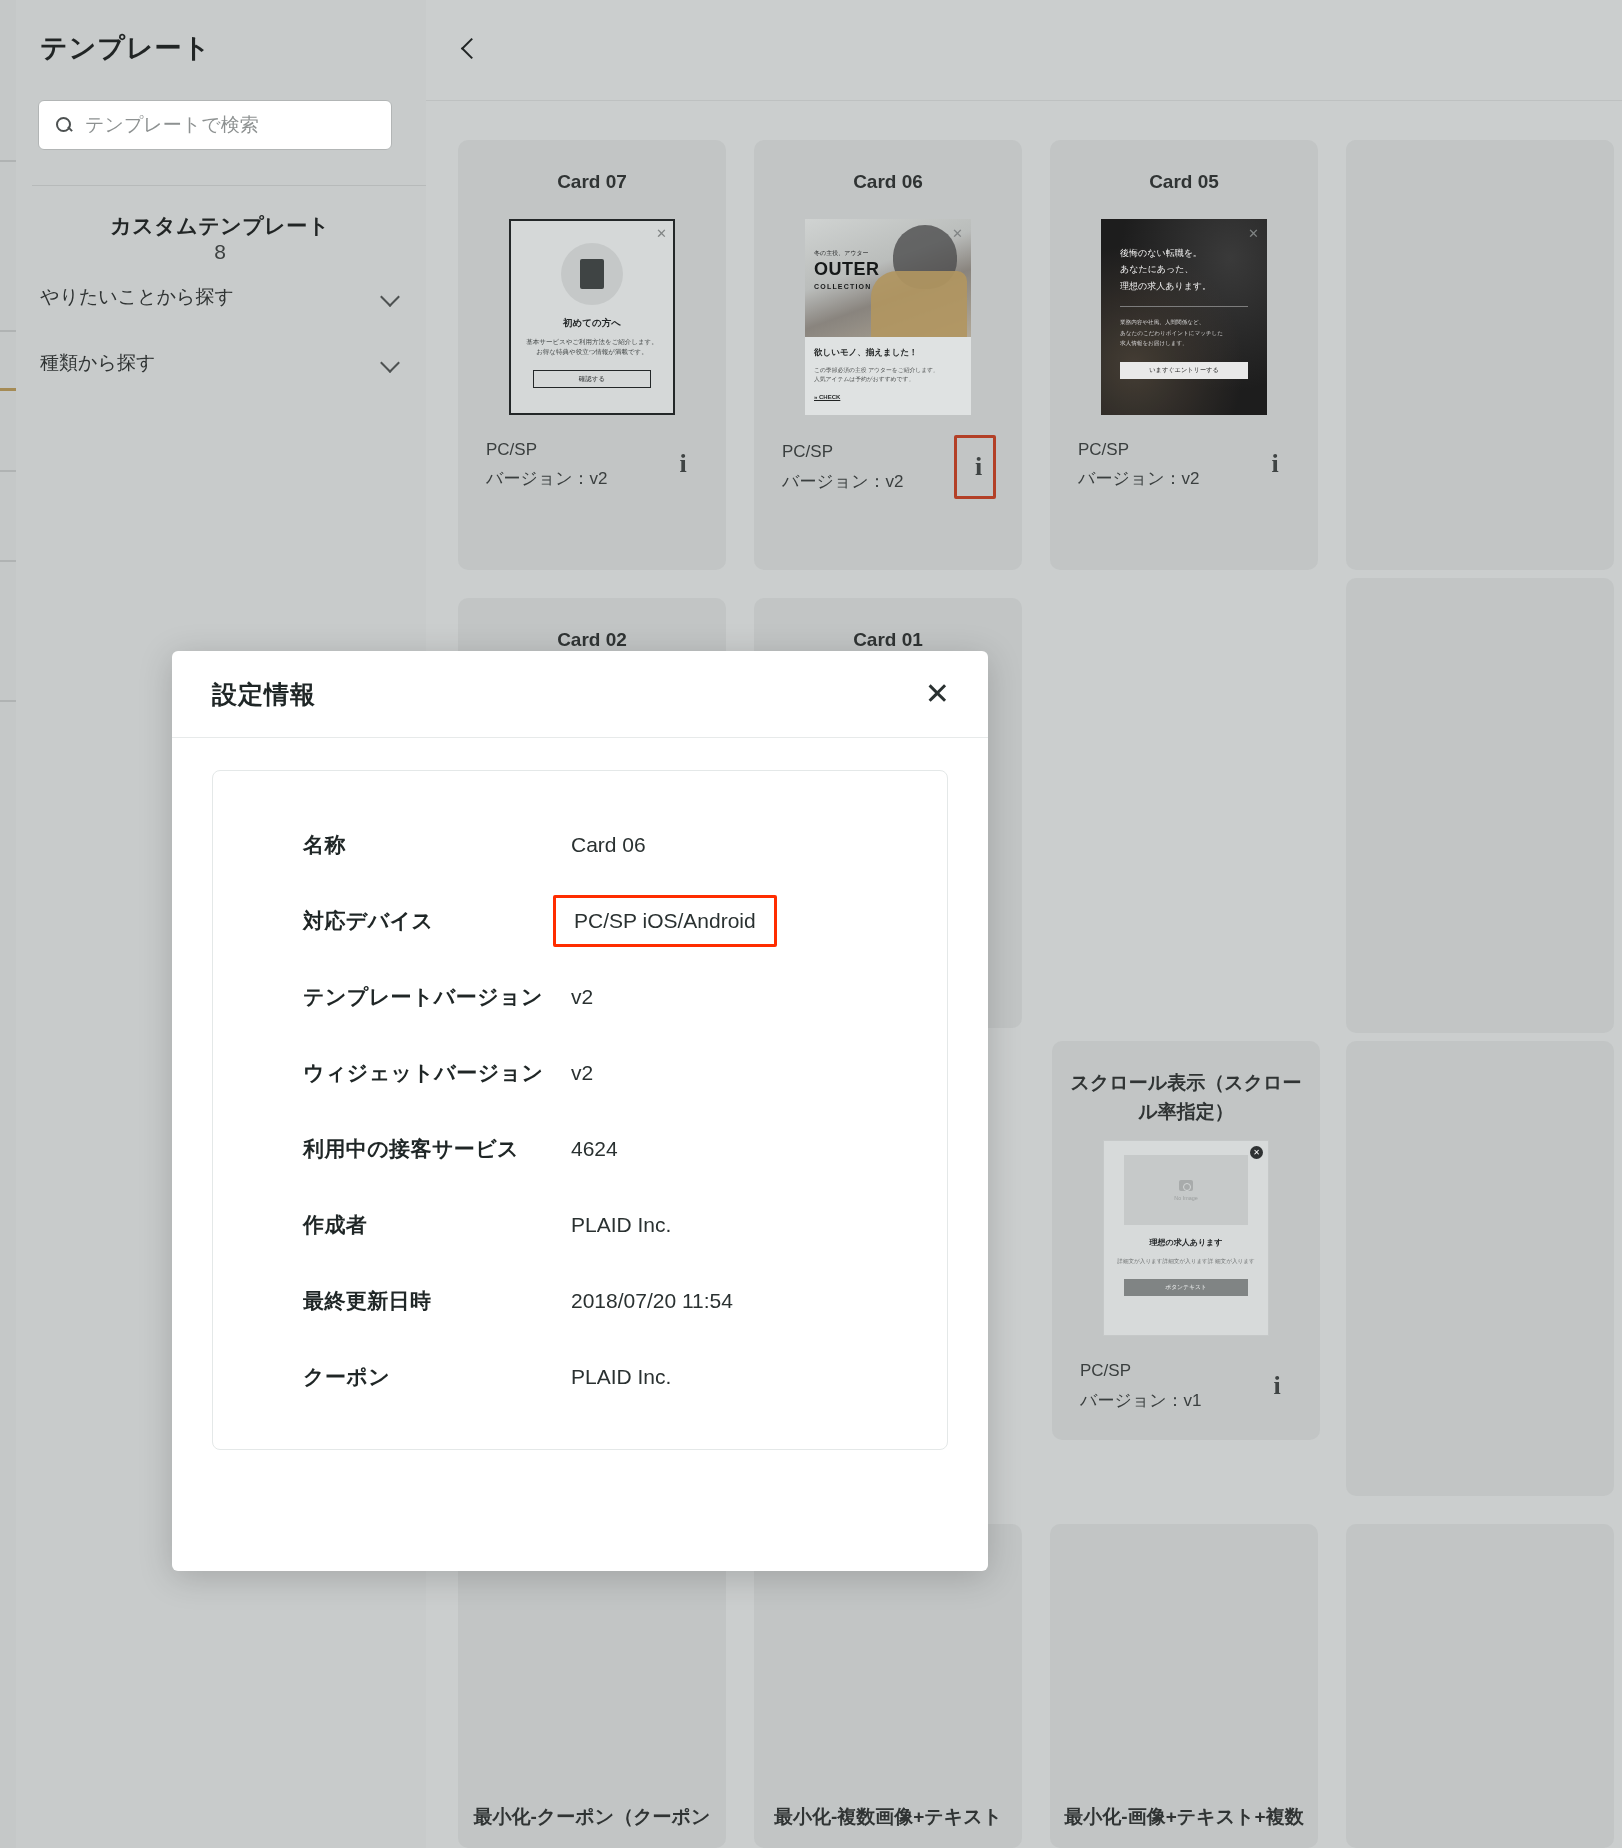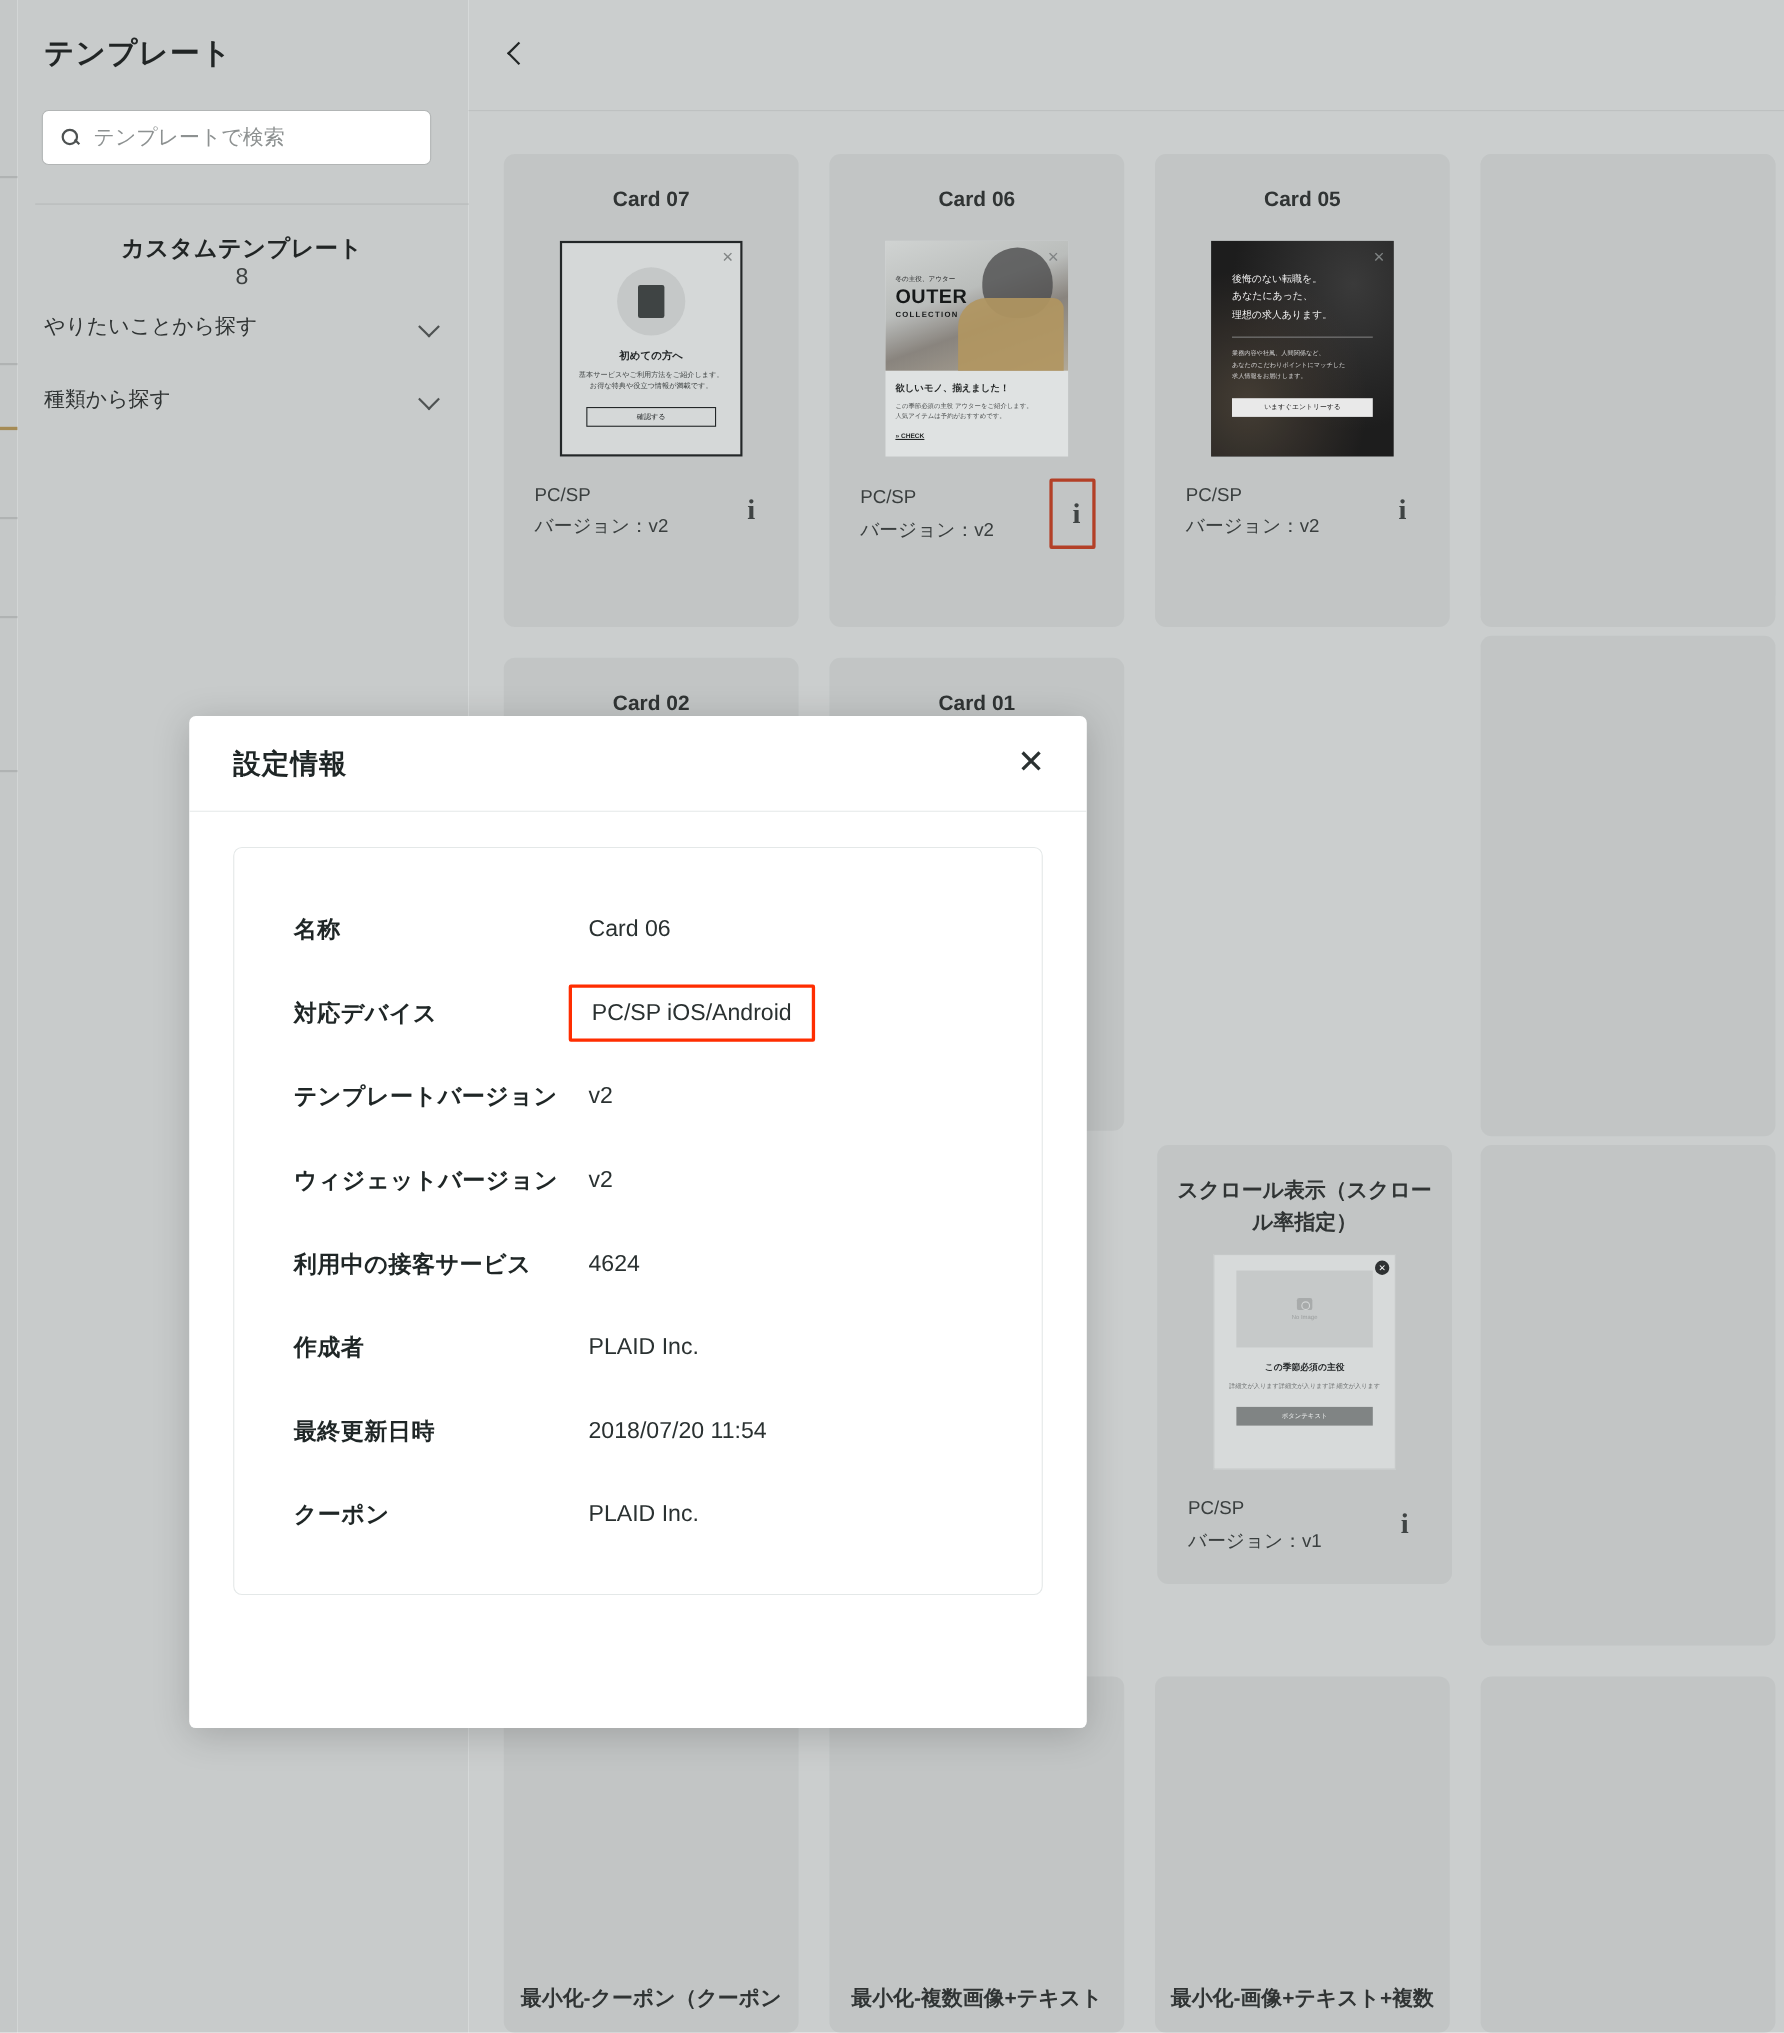--- a/index.html
+++ b/index.html
@@ -176,21 +176,21 @@
     box-shadow: 0 6px 34px rgba(0,0,0,.18);
     z-index: 40; overflow:hidden;
   }
   .modal-head { height:86px; display:flex; align-items:center; justify-content:space-between; padding: 0 38px 0 40px; }
   .modal-title { font-size:25px; font-weight:700; color:#1f2626; letter-spacing:1px; }
   .modal-close { font-size:30px; color:#2a3131; line-height:1; cursor:pointer; font-weight:300; }
   .modal-rule { height:1px; background:#e7eaea; }
   .modal-body { padding: 32px 40px 0 40px; }
   .info-card { border:1px solid #e4e8e8; border-radius:8px; padding: 36px 0 34px 0; }
   .row { display:flex; align-items:center; height:76px; padding-left: 54px; }
-  .row .k { width:268px; font-size:21px; font-weight:700; color:#1f2626; letter-spacing:.4px; }
+  .row .k { width:268px; font-size:21px; font-weight:700; color:#1f2626; letter-spacing:.4px;margin-left:36px; }
   .row .v { font-size:21px; color:#2a3131; }
   .row .v.hl {
     border:3px solid #ff2d00; padding: 11px 18px; margin-left:-18px; border-radius:2px;
   }
 </style>
 </head>
 <body>
 
 <div id="root">
 
@@ -367,21 +367,21 @@
 
     <div class="tile" style="position:absolute; left:1052px; top:1041px; width:268px;">
       <div class="tile-title two">スクロール表示（スクロール率指定）</div>
       <div class="thumb">
         <div class="pvscroll">
           <span class="xb">✕</span>
           <div class="noimg">
               <div class="cam"></div>
               <span>No Image</span>
             </div>
-          <div class="h">この季節必須の主役</div>
+          <div class="h">理想の求人あります</div>
           <div class="p">
             <span>詳細文が入ります詳細文が入ります詳</span>
             <span>細文が入ります</span>
           </div>
           <div class="btn">ボタンテキスト</div>
         </div>
       </div>
       <div class="tile-foot">
         <div class="tile-meta">
           <div>PC/SP</div>

